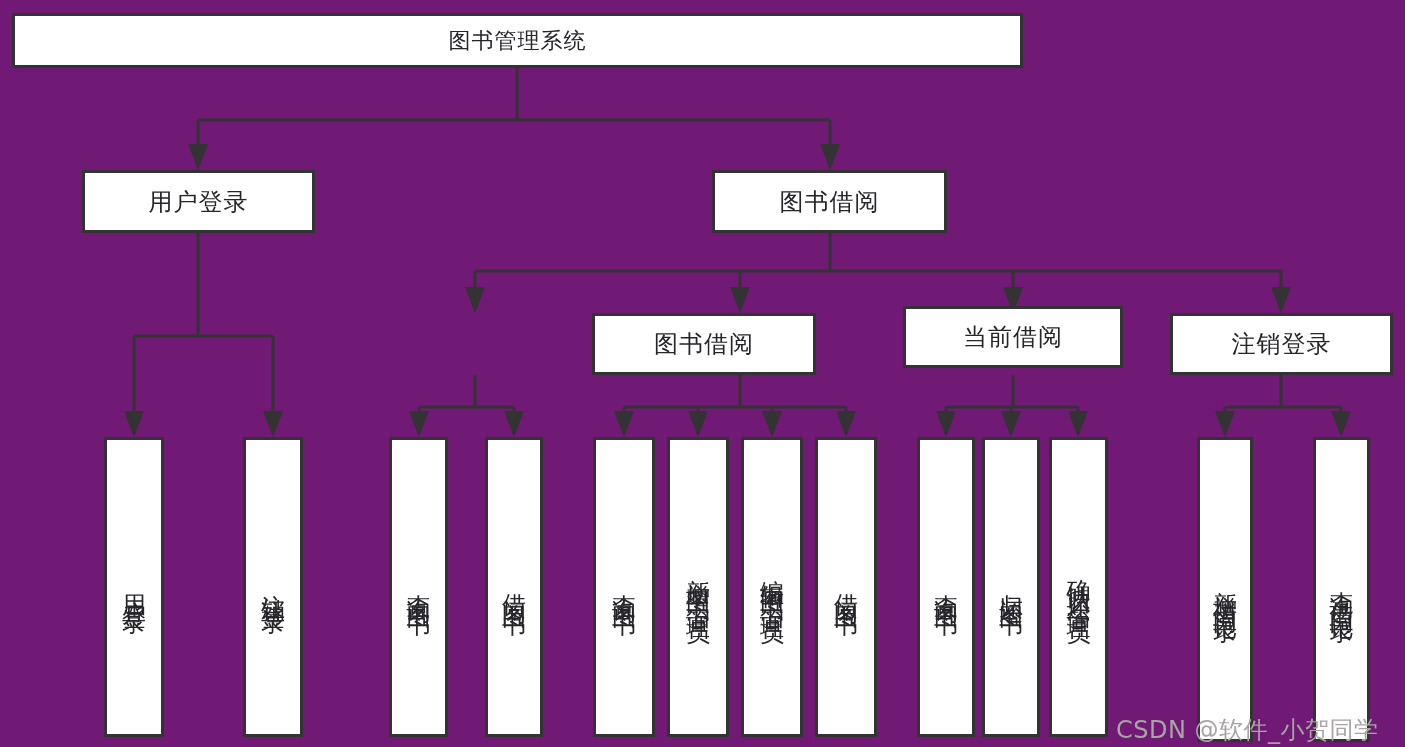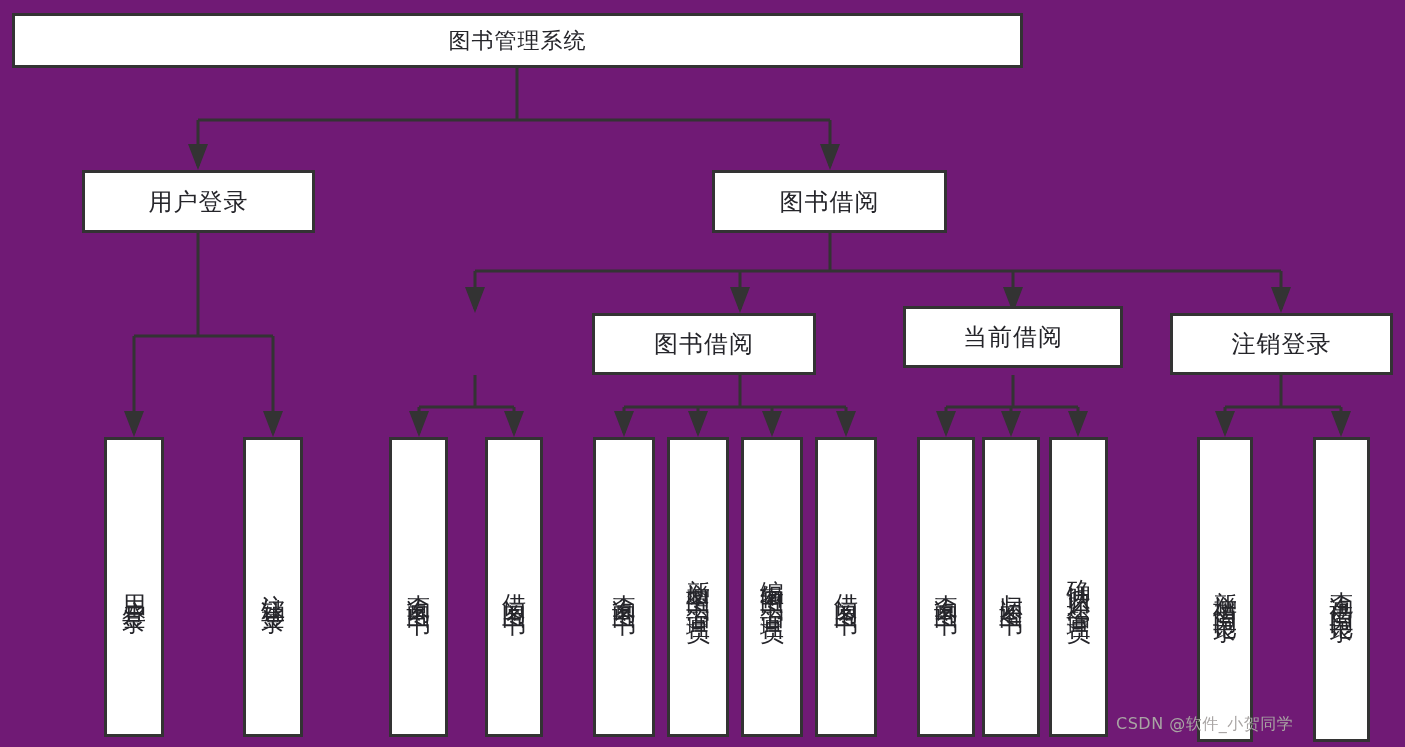--- a/index.html
+++ b/index.html
@@ -13,21 +13,21 @@
     display:flex;align-items:center;justify-content:center;color:#25252a;
   }
   .box.h .lbl{font-size:24px;letter-spacing:1px;white-space:nowrap;line-height:1;}
   .box.root .lbl{font-size:22px;}
   .box.v .lbl{
     writing-mode:vertical-rl;text-orientation:mixed;
     font-size:24px;letter-spacing:6px;line-height:1;
   }
   .watermark{
     position:absolute;left:1116px;top:714px;width:215px;
-    font-size:16px;color:#a8a4a3;white-space:nowrap;letter-spacing:0.5px;
+    font-size:24px;color:#a8a4a3;white-space:nowrap;letter-spacing:0.5px;
   }
 </style>
 </head>
 <body>
 
 <div class="canvas">
 
   <svg class="connectors" width="1405" height="747" viewBox="0 0 1405 747" xmlns="http://www.w3.org/2000/svg">
     <path fill="none" stroke="#333333" stroke-width="3" d="
       M517,68 V120  M198,120 H830  M198,120 V166  M830,120 V166

